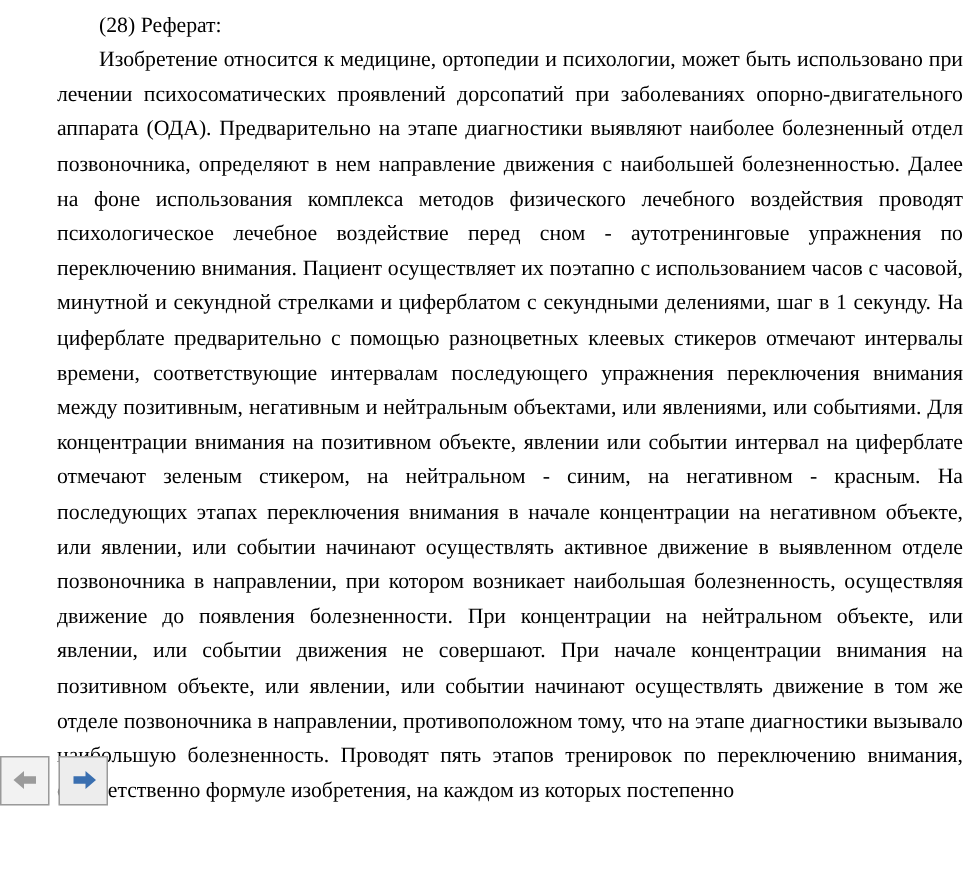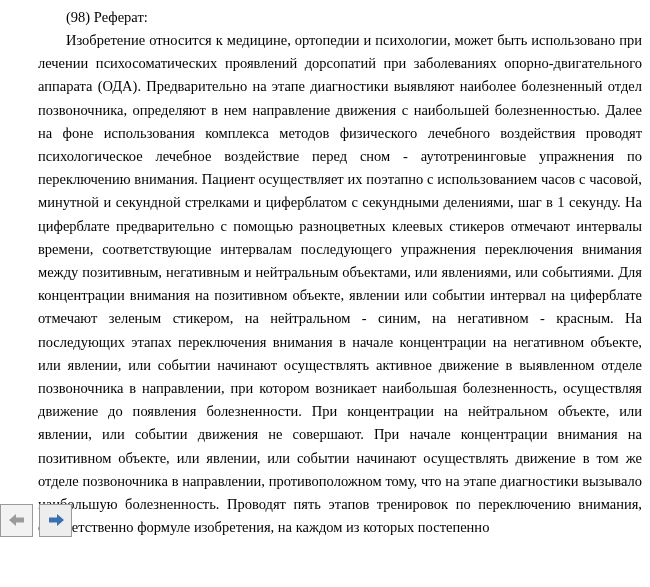--- a/index.html
+++ b/index.html
@@ -70,21 +70,21 @@
   }
   .nav-btn.enabled {
     background: #ededed;
   }
   .nav-btn svg { display: block; }
 </style>
 </head>
 <body>
 
 <div id="doc">
-  <p class="doc-title">(98) Реферат:</p>
+  <p class="doc-title">(28) Реферат:</p>
   <p class="doc-para">Изобретение относится к медицине, ортопедии и психологии, может быть использовано при лечении психосоматических проявлений дорсопатий при заболеваниях опорно-двигательного аппарата (ОДА). Предварительно на этапе диагностики выявляют наиболее болезненный отдел позвоночника, определяют в нем направление движения с наибольшей болезненностью. Далее на фоне использования комплекса методов физического лечебного воздействия проводят психологическое лечебное воздействие перед сном - аутотренинговые упражнения по переключению внимания. Пациент осуществляет их поэтапно с использованием часов с часовой, минутной и секундной стрелками и циферблатом с секундными делениями, шаг в 1 секунду. На циферблате предварительно с помощью разноцветных клеевых стикеров отмечают интервалы времени, соответствующие интервалам последующего упражнения переключения внимания между позитивным, негативным и нейтральным объектами, или явлениями, или событиями. Для концентрации внимания на позитивном объекте, явлении или событии интервал на циферблате отмечают зеленым стикером, на нейтральном - синим, на негативном - красным. На последующих этапах переключения внимания в начале концентрации на негативном объекте, или явлении, или событии начинают осуществлять активное движение в выявленном отделе позвоночника в направлении, при котором возникает наибольшая болезненность, осуществляя движение до появления болезненности. При концентрации на нейтральном объекте, или явлении, или событии движения не совершают. При начале концентрации внимания на позитивном объекте, или явлении, или событии начинают осуществлять движение в том же отделе позвоночника в направлении, противоположном тому, что на этапе диагностики вызывало наибольшую болезненность. Проводят пять этапов тренировок по переключению внимания, соответственно формуле изобретения, на каждом из которых постепенно</p>
 </div>
 
 <div class="nav-arrows">
   <button class="nav-btn disabled">
     <span>
       <svg width="20" height="16" viewBox="0 0 20 16" aria-hidden="true">
         <path d="M9 2 L2 8 L9 14 L9 10.5 L17 10.5 L17 5.5 L9 5.5 Z" fill="#9b9b9b"></path>
       </svg>
     </span>

